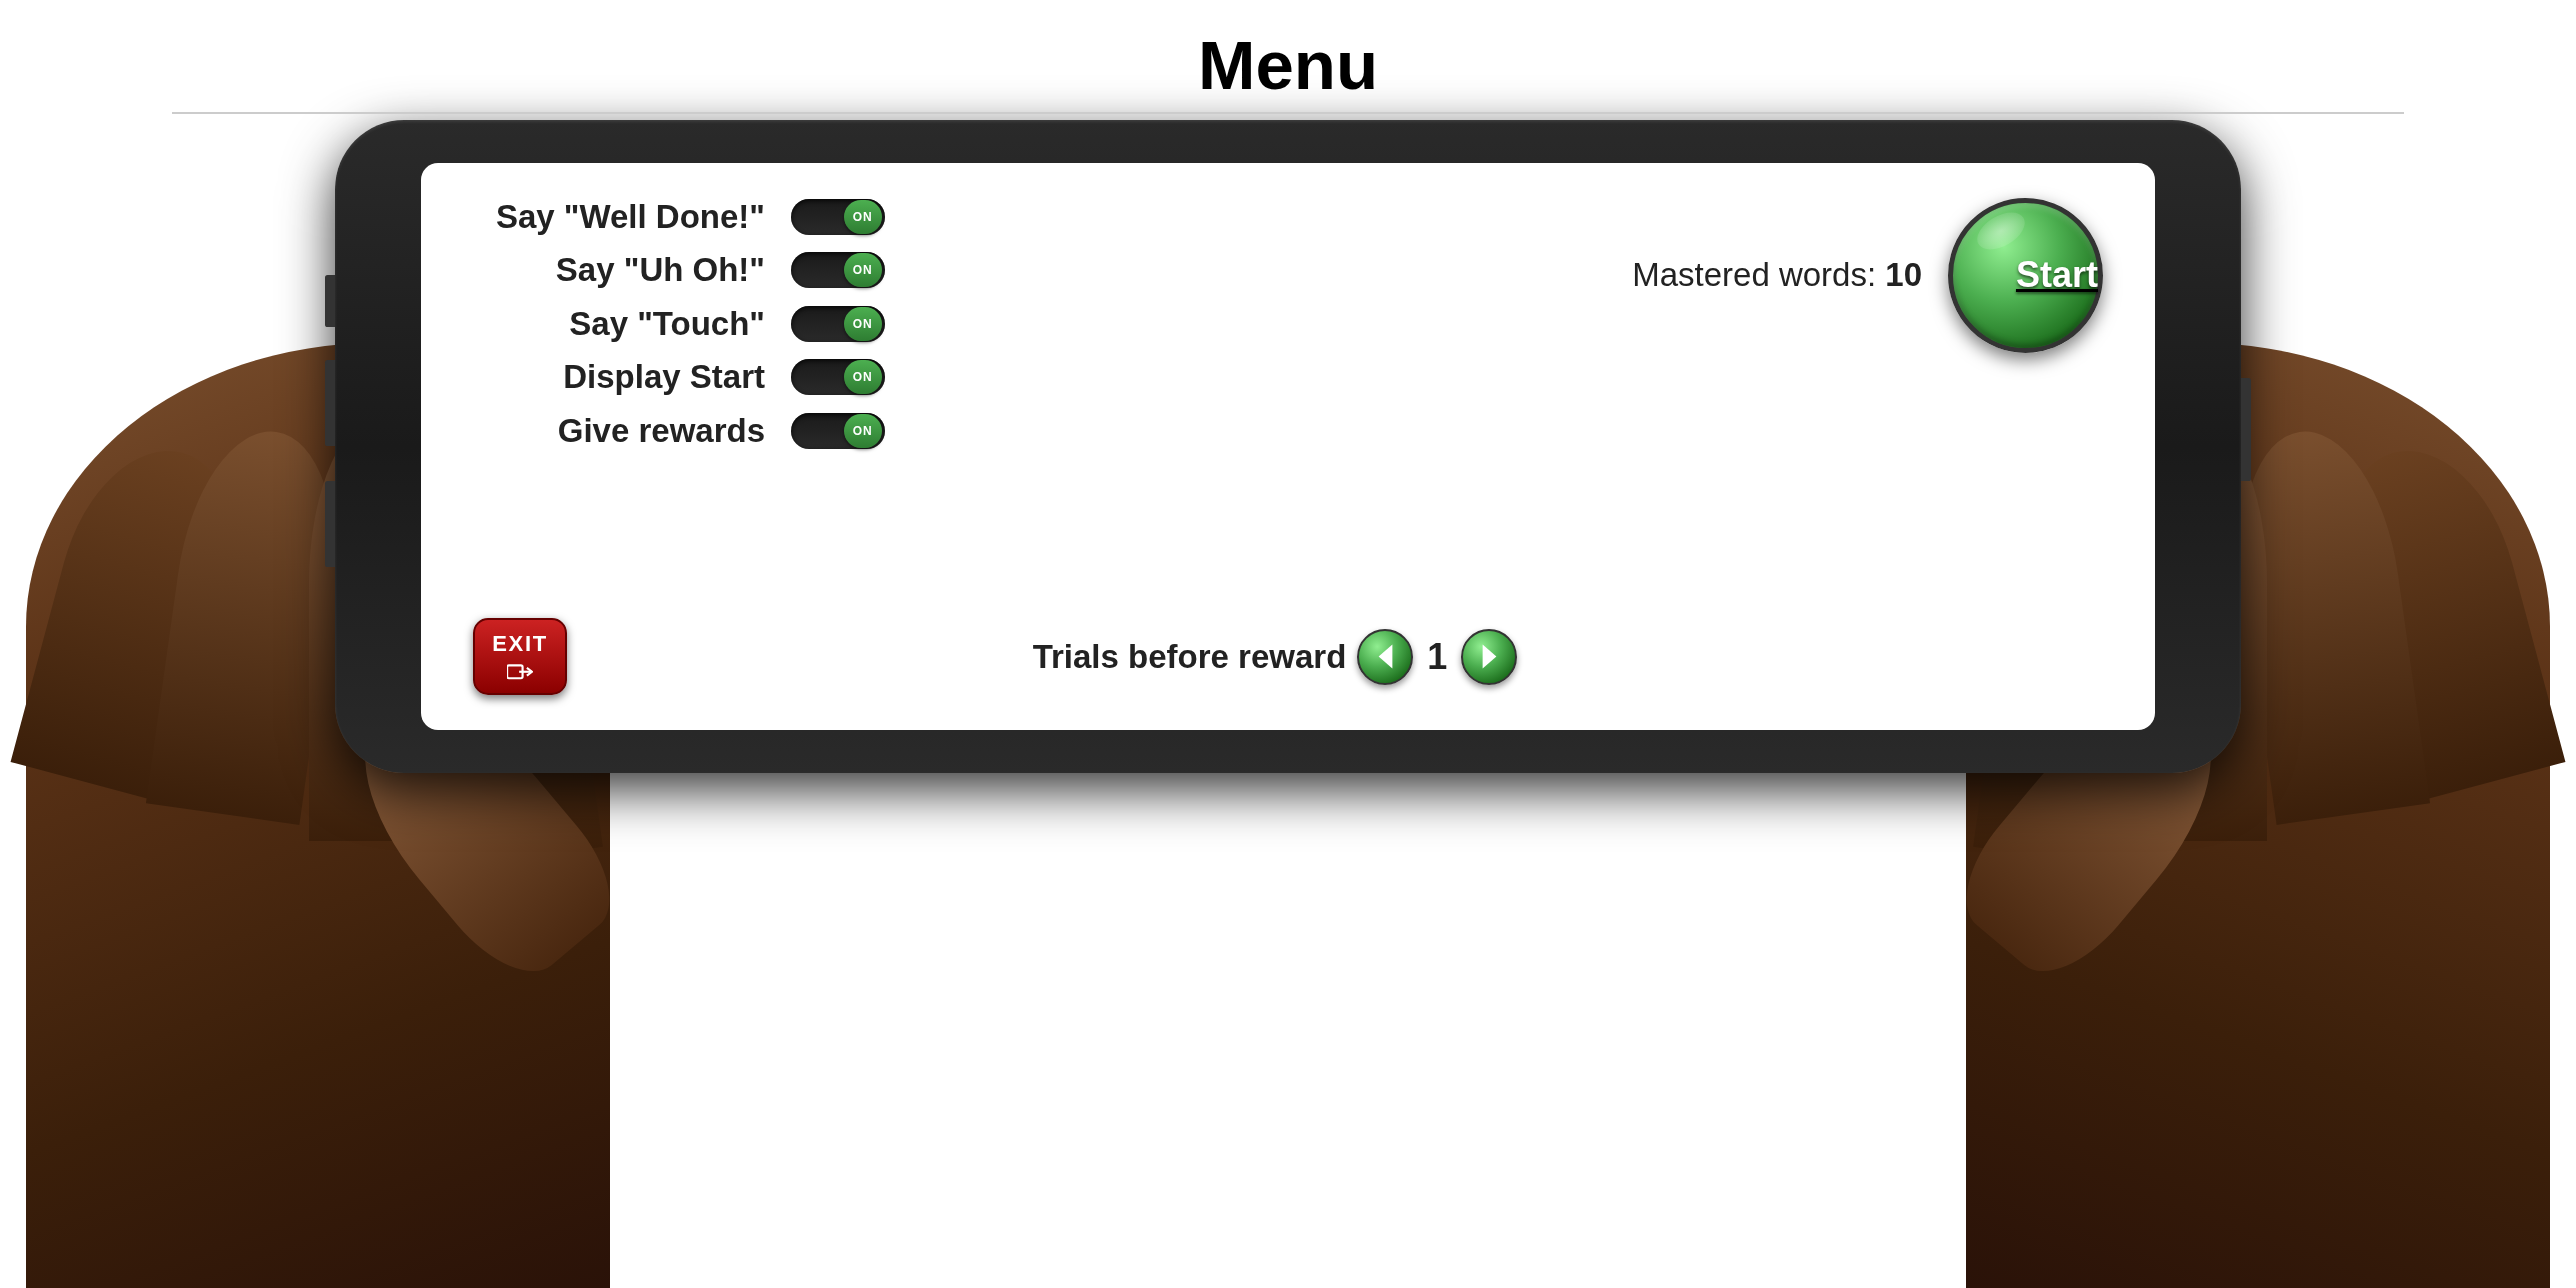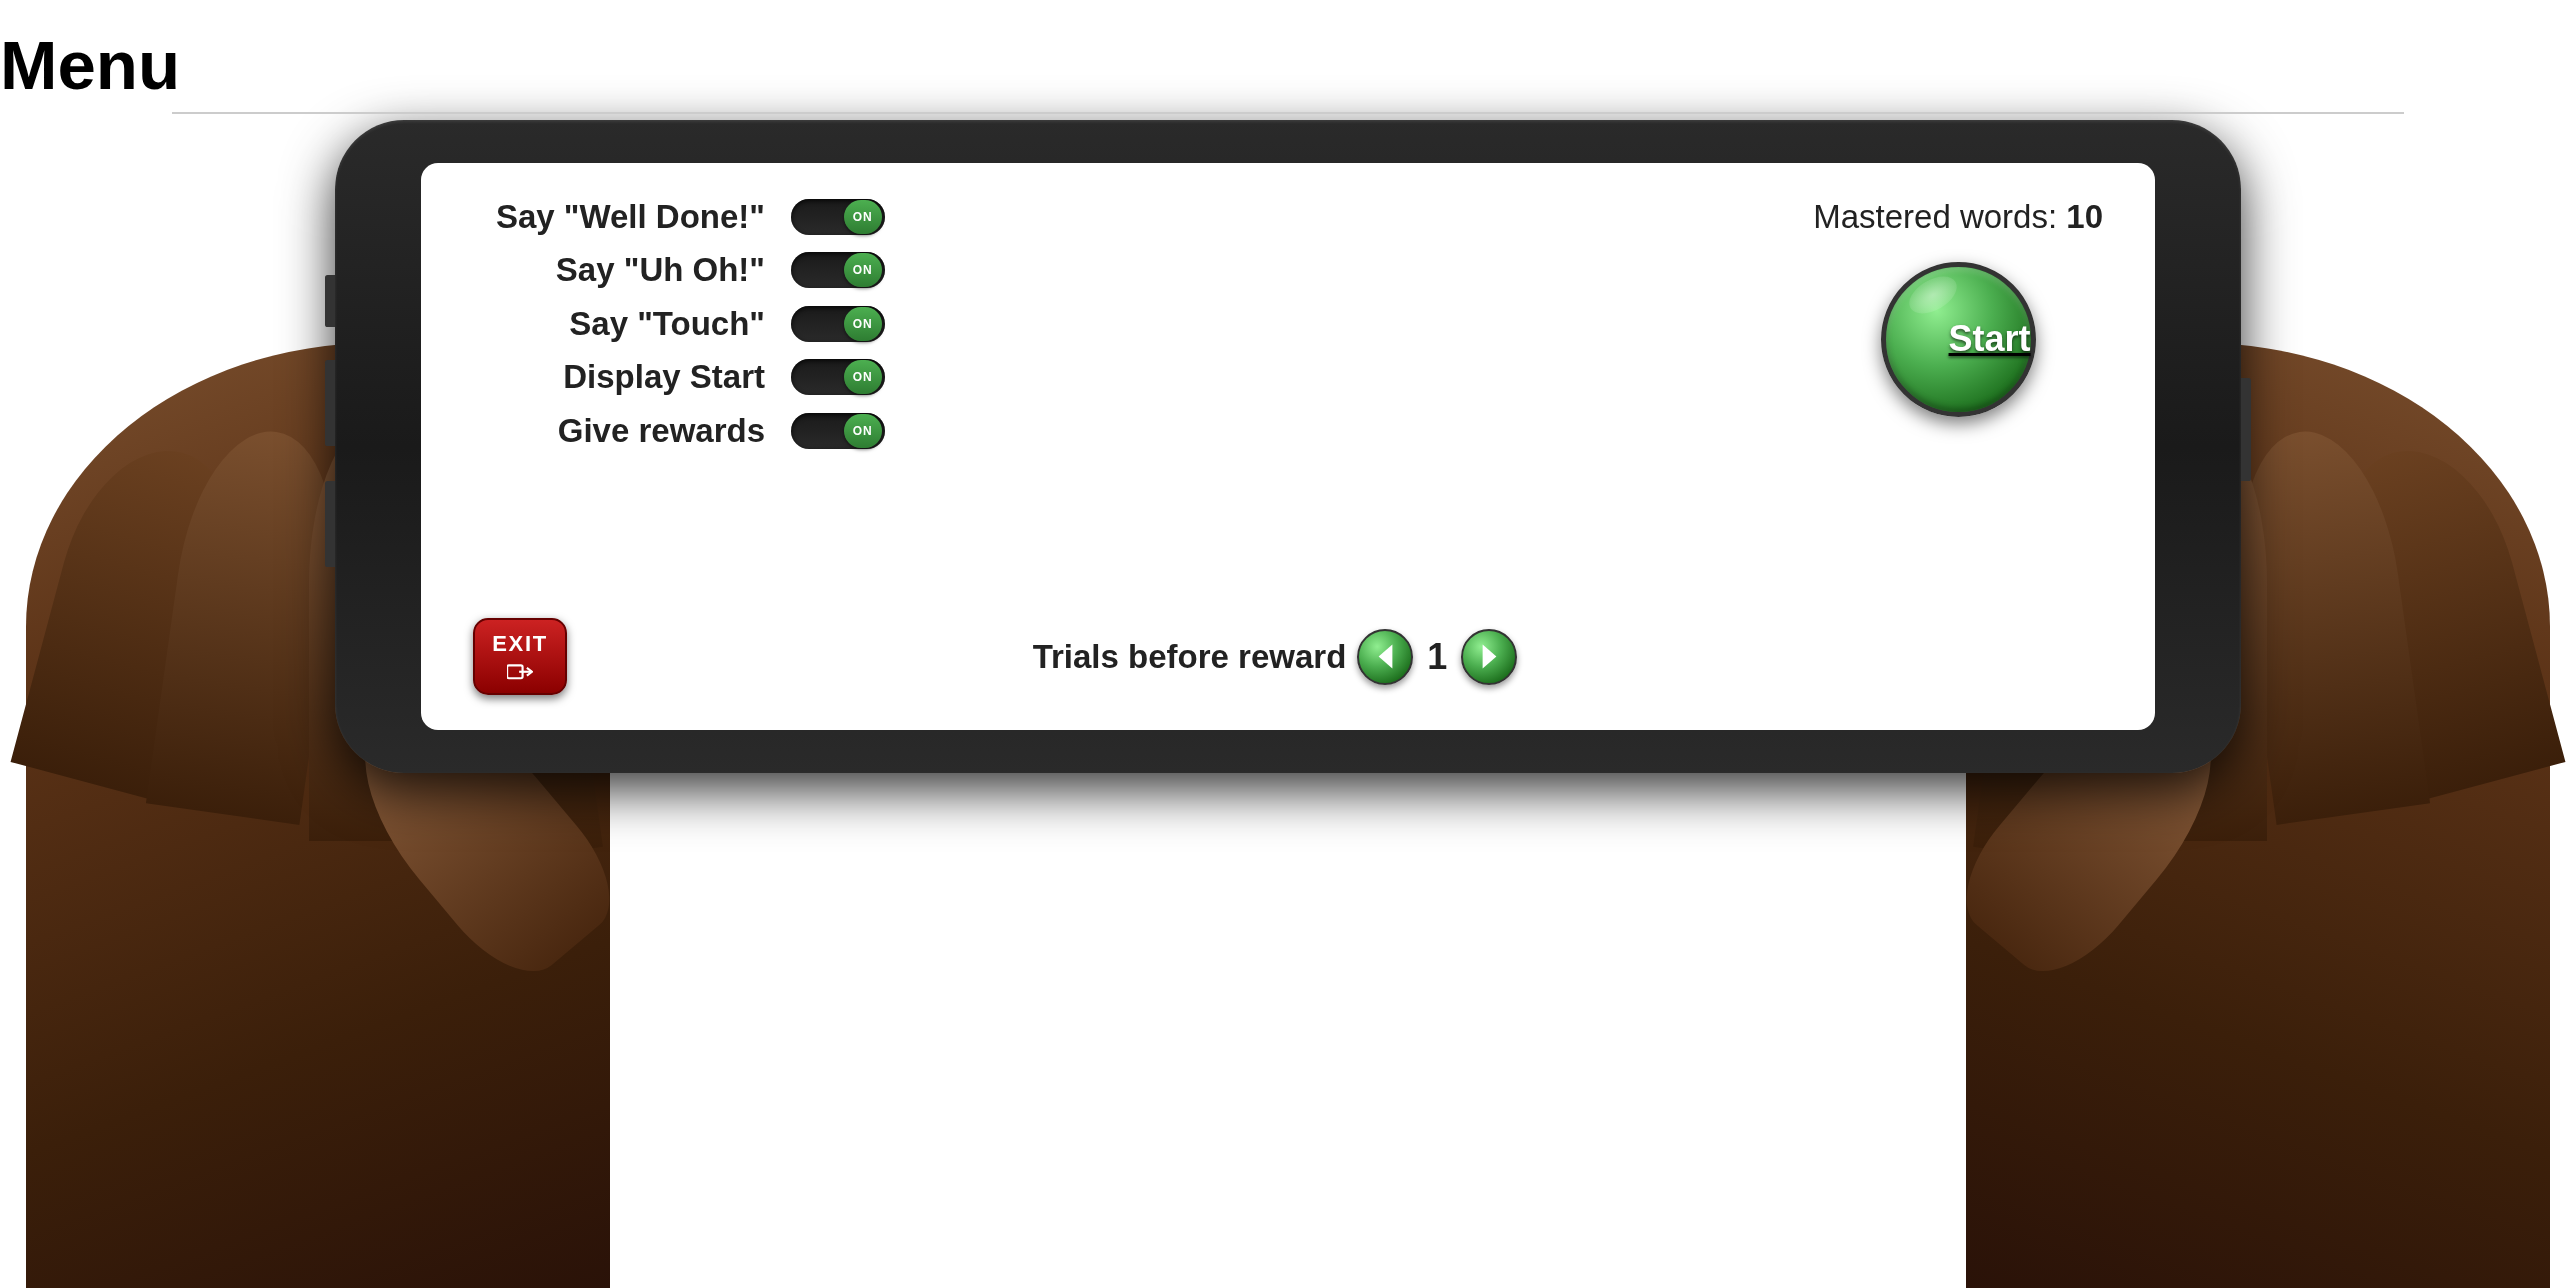--- a/index.html
+++ b/index.html
@@ -12,21 +12,21 @@
       overflow: hidden;
       position: relative;
     }
 
     
     .page-title {
       position: absolute;
       top: 26px;
       left: 0;
       right: 0;
-      text-align: left;
+      text-align: center;
       font-size: 69px;
       font-weight: bold;
       color: #000;
       z-index: 10;
     }
 
     
     .hands-container {
       position: absolute;
       top: 0;
@@ -173,21 +173,20 @@
     .toggle-on-text {
       font-size: 12px;
       font-weight: bold;
       color: white;
       letter-spacing: 0.9px;
     }
 
     
     .right-section {
       display: flex;
-      flex-direction: column;
       align-items: center;
       gap: 26px;
       padding-top: 8.6px;
     }
 
     .mastered-words {
       font-size: 33px;
       color: #222;
       font-weight: normal;
     }

